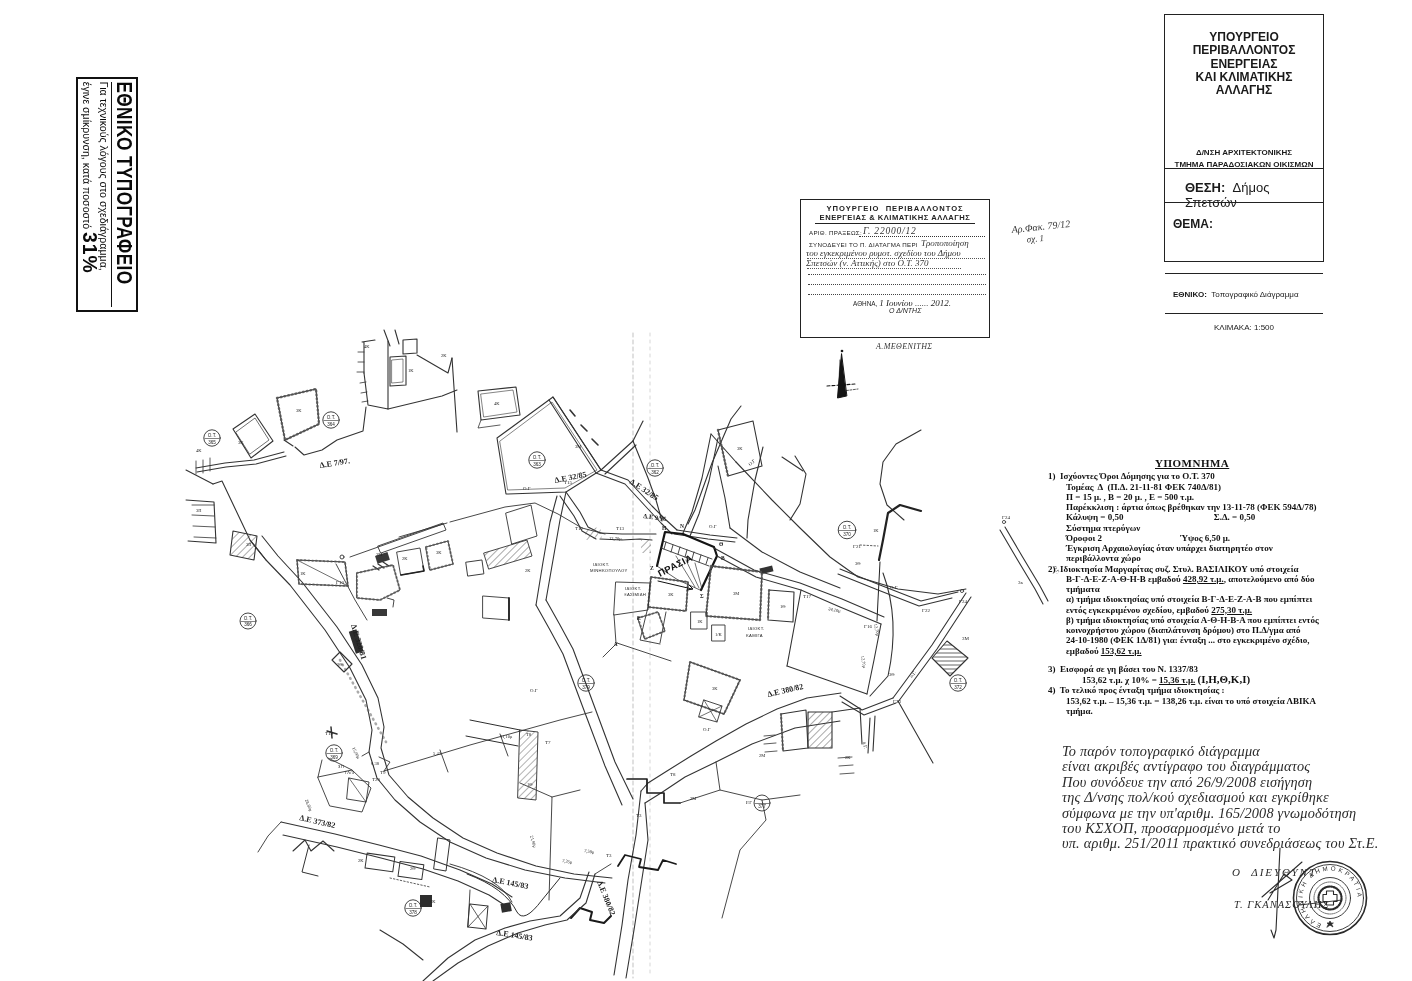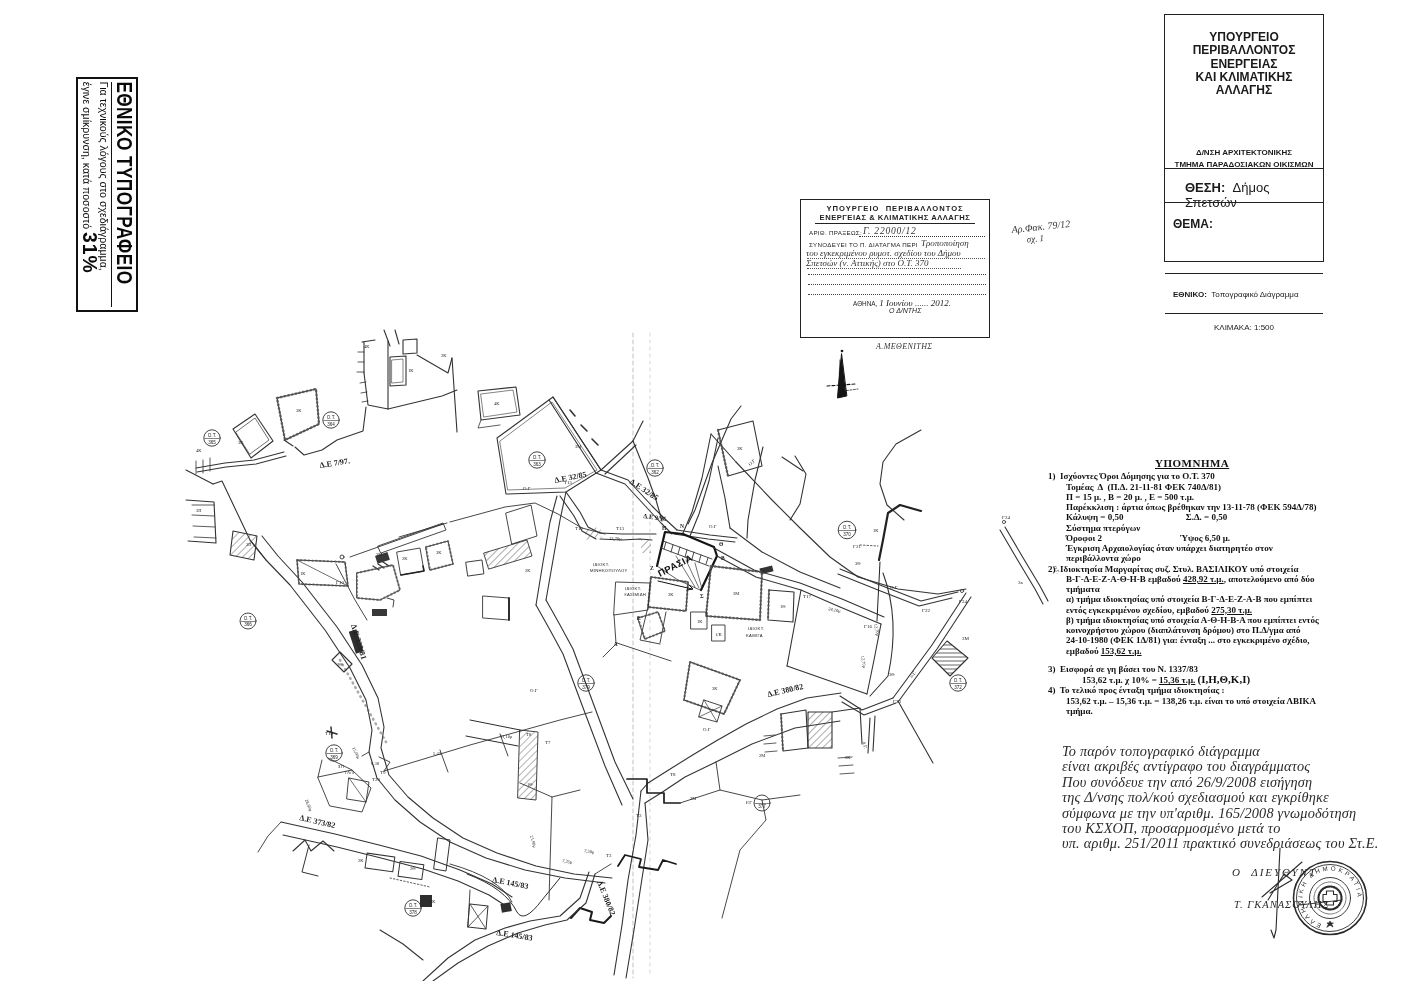--- a/index.html
+++ b/index.html
@@ -77,21 +77,21 @@
 
 <div class="abs" style="left:1048px;top:458px;width:300px;font-family:'Liberation Serif',serif;font-weight:bold;font-size:9px;line-height:10.25px;color:#111;">
 
   <div style="font-size:11px;margin-left:107px;text-decoration:underline;letter-spacing:0.5px;">ΥΠΟΜΝΗΜΑ</div>
 
   <div style="margin-top:3px;">
   <div>1)&nbsp; Ισχύοντες Όροι Δόμησης για το Ο.Τ. 370</div>
   <div style="margin-left:18px;">Τομέας&nbsp; Δ&nbsp; (Π.Δ. 21-11-81 ΦΕΚ 740Δ/81)</div>
   <div style="margin-left:18px;">Π = 15 μ. , Β = 20 μ. , Ε = 500 τ.μ.</div>
   <div style="margin-left:18px;">Παρέκκλιση : άρτια όπως βρέθηκαν την 13-11-78 (ΦΕΚ 594Δ/78)</div>
-  <div style="margin-left:18px;">Κάλυψη = 0,50 <span style="margin-left:60px;">Σ.Δ. = 0,50</span></div>
+  <div style="margin-left:18px;">Κάλυψη = 0,50 <span style="margin-left:88px;">Σ.Δ. = 0,50</span></div>
   <div style="margin-left:18px;">Σύστημα πτερύγων</div>
   <div style="margin-left:18px;">Όροφοι 2 <span style="margin-left:76px;">Ύψος 6,50 μ.</span></div>
   <div style="margin-left:18px;">Έγκριση Αρχαιολογίας όταν υπάρχει διατηρητέο στον</div>
   <div style="margin-left:18px;">περιβάλλοντα χώρο</div>
   <div>2)&nbsp; Ιδιοκτησία Μαργαρίτας συζ. Στυλ. ΒΑΣΙΛΙΚΟΥ υπό στοιχεία</div>
   <div style="margin-left:18px;">Β-Γ-Δ-Ε-Ζ-Α-Θ-Η-Β εμβαδού <u>428,92 τ.μ.</u>, αποτελούμενο από δύο</div>
   <div style="margin-left:18px;">τμήματα</div>
   <div style="margin-left:18px;">α) τμήμα ιδιοκτησίας υπό στοιχεία Β-Γ-Δ-Ε-Ζ-Α-Β που εμπίπτει</div>
   <div style="margin-left:18px;">εντός εγκεκριμένου σχεδίου, εμβαδού <u>275,30 τ.μ.</u></div>
   <div style="margin-left:18px;">β) τμήμα ιδιοκτησίας υπό στοιχεία Α-Θ-Η-Β-Α που εμπίπτει εντός</div>

